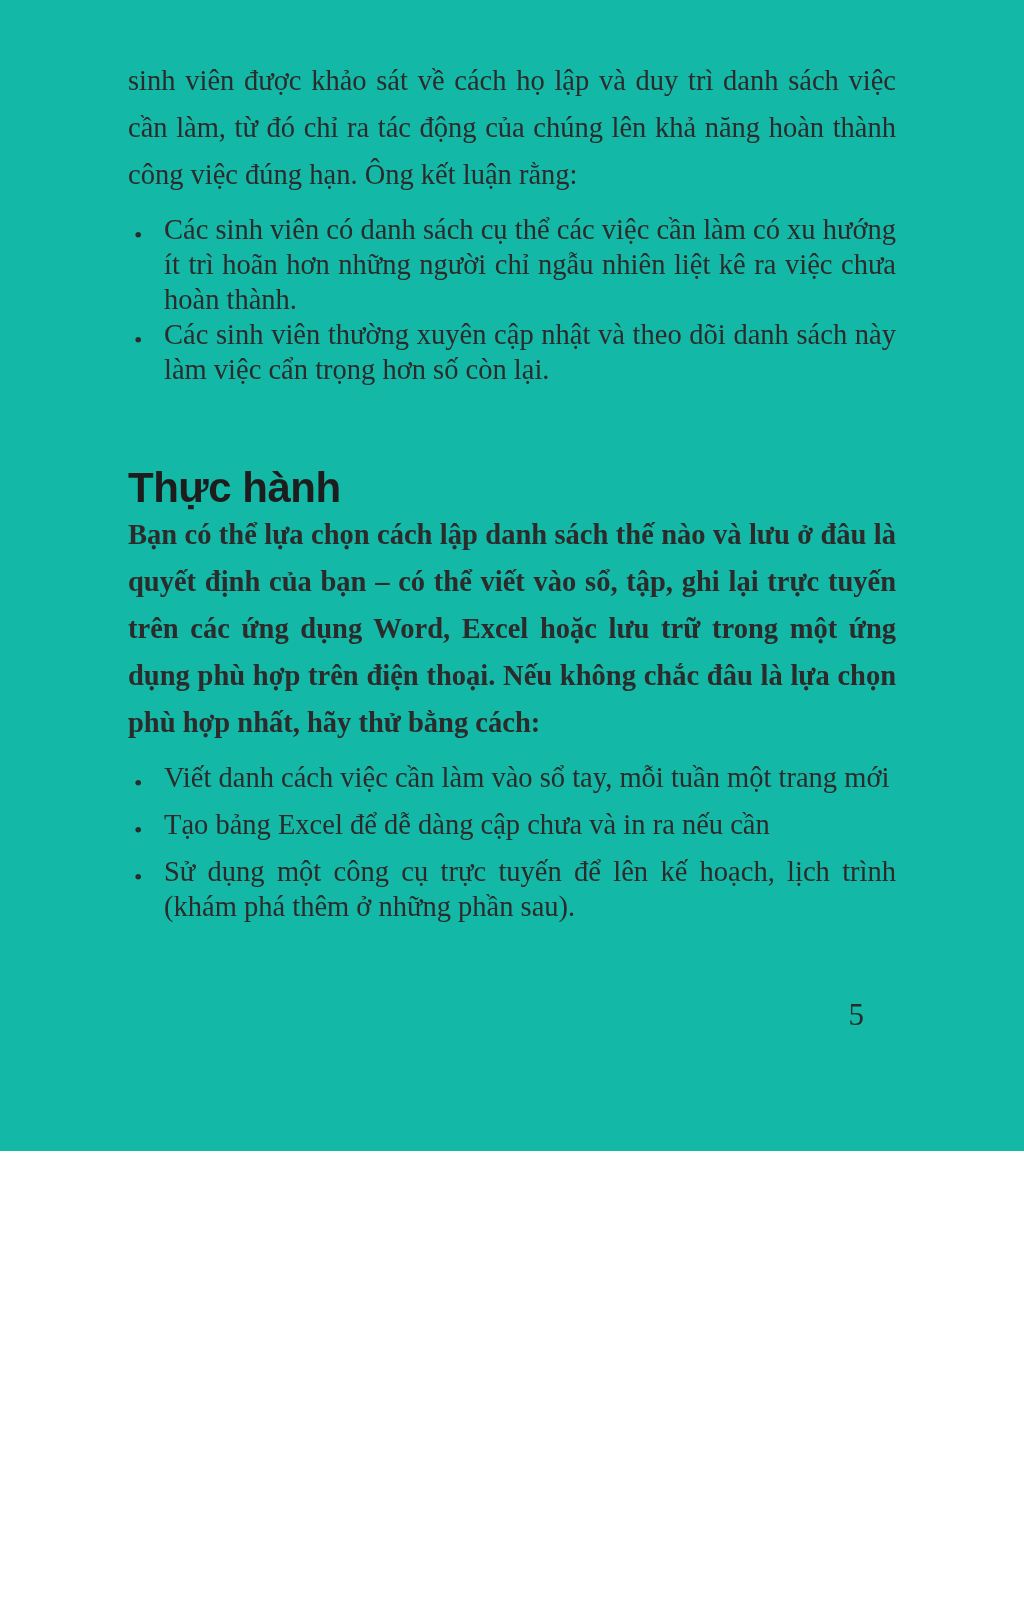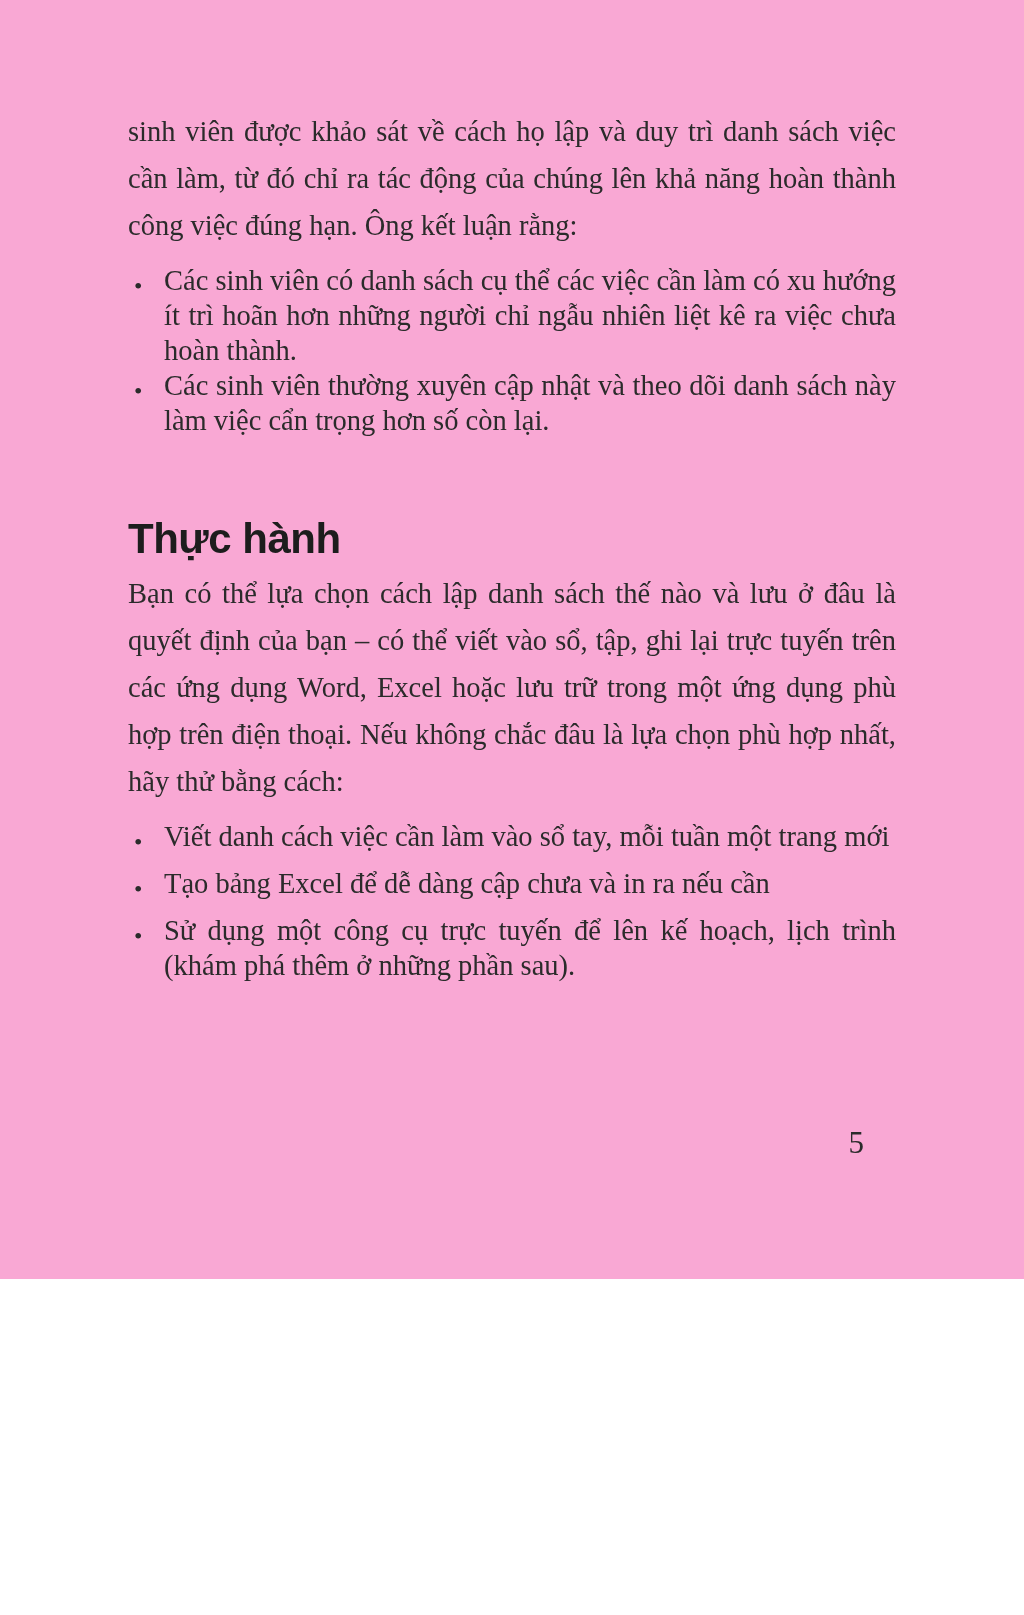--- a/index.html
+++ b/index.html
@@ -3,26 +3,26 @@
 <meta charset="utf-8">
 <style>
   html, body {
     margin: 0;
     padding: 0;
     background: #ffffff;
   }
   .page {
     position: relative;
     width: 1024px;
-    height: 1279px;
-    background: #f9a8d4;
+    height: 1151px;
+    background: #14b8a6;
     color: #2b2b2b;
     font-family: "Liberation Serif", "DejaVu Serif", serif;
     box-sizing: border-box;
-    padding: 108px 128px 0 128px;
+    padding: 57px 128px 0 128px;
     overflow: hidden;
   }
   .body-text {
     font-size: 28.5px;
     line-height: 47px;
     text-align: justify;
     margin: 0;
   }
   p.body-text { margin: 0 0 0 0; }
   .para-gap { margin-top: 18px; }
@@ -48,33 +48,33 @@
     font-size: 28.5px;
     line-height: 35px;
     text-align: justify;
   }
   .section-heading {
     font-family: "Liberation Sans", "DejaVu Sans", sans-serif;
     font-weight: 700;
     font-size: 42px;
     letter-spacing: -0.5px;
     color: #1d1d1d;
-    margin: 78px 0 8px 0;
+    margin: 78px 0 0 0;
     line-height: 1.1;
   }
   .sub-heading {
     font-family: "Liberation Sans", "DejaVu Sans", sans-serif;
     font-weight: 700;
     font-size: 28px;
     letter-spacing: -0.3px;
     color: #1d1d1d;
     margin: 42px 0 0 0;
     line-height: 1.2;
   }
-  .after-heading { margin-top: 30px; }
+  .after-heading { margin-top: 30px; font-weight: bold; }
   .page-number {
     position: absolute;
     right: 160px;
     bottom: 118px;
     font-size: 31px;
     color: #2b2b2b;
     font-family: "Liberation Serif", "DejaVu Serif", serif;
   }
 </style>
 </head>

